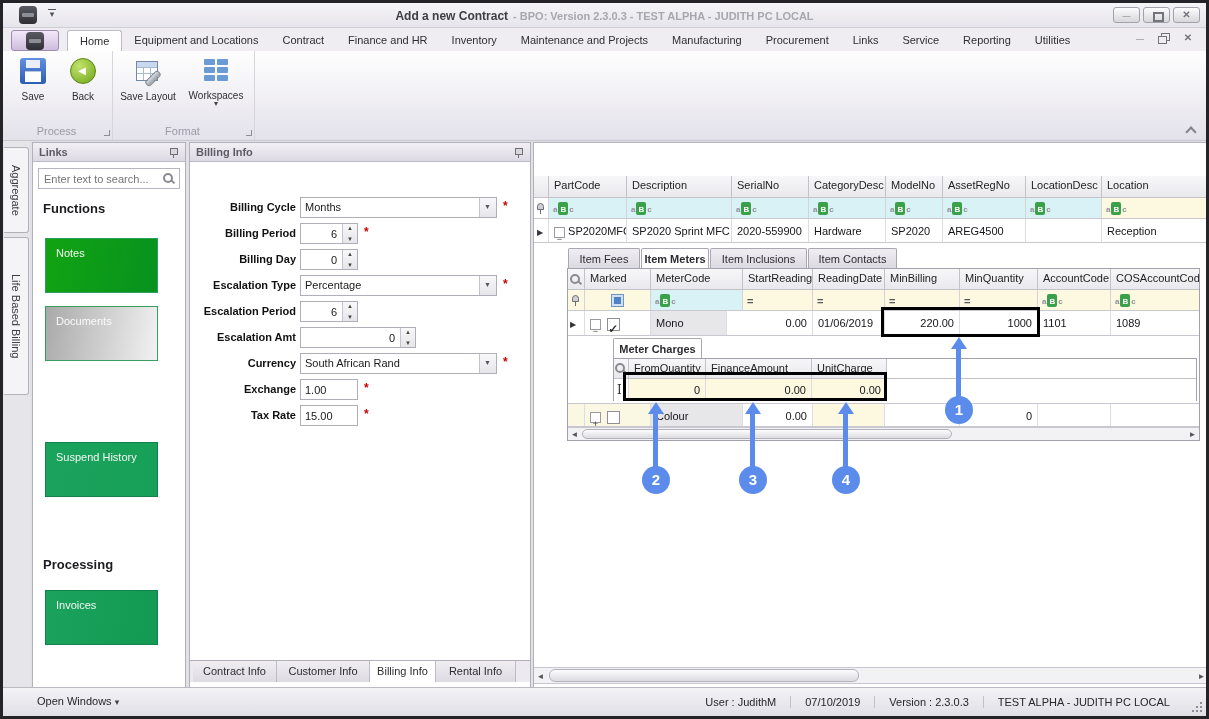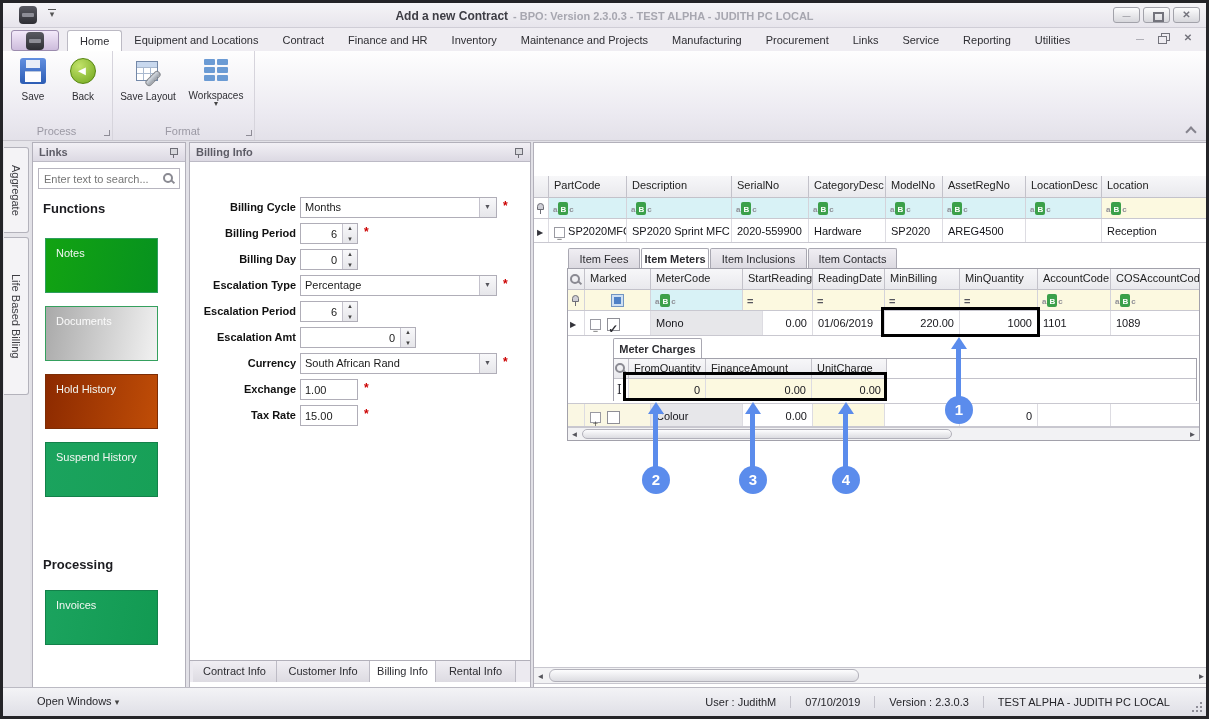--- a/index.html
+++ b/index.html
@@ -252,21 +252,20 @@
       <span>Links</span>
       <span class="pin"></span>
     </div>
     <div class="search-box">
       <input type="text" placeholder="Enter text to search..." style="">
       <span class="mag"></span>
     </div>
     <div class="side-heading" style="top:58px;">Functions</div>
     <div class="side-btn btn-notes" style="top:95px;"><span>Notes</span></div>
     <div class="side-btn btn-documents" style="top:163px;"><span>Documents</span></div>
-    <div class="side-btn btn-hold" style="top:231px;"><span>Hold History</span></div>
     <div class="side-btn btn-suspend" style="top:299px;"><span>Suspend History</span></div>
     <div class="side-heading" style="top:414px;">Processing</div>
     <div class="side-btn btn-invoices" style="top:447px;"><span>Invoices</span></div>
   </div>
 
   <div class="panel" style="left:186px;top:139px;width:342px;height:549px;">
     <div class="panel-header">
       <span>Billing Info</span>
       <span class="pin"></span>
     </div>
@@ -492,21 +491,21 @@
               <span class="l-a"></span>
               <span class="l-b"></span>
               <span class="l-c"></span>
             </span>
           </div>
       </div>
 
       <div class="grow" style="left:0;top:42px;width:631px;height:25px;border-bottom:1px solid #c9c8d0;">
         <div class="dcell" style="left:0;width:17px;line-height:25px;padding:0 2px;"><span class="rowind"></span></div>
         <div class="dcell" style="left:17px;width:66px;line-height:25px;"><span class="xbox minus"></span>&nbsp;&nbsp;<span class="cb checked" style="vertical-align:middle;"></span></div>
-        <div class="dcell bg-gray" style="left:83px;width:112px;line-height:25px;">Mono</div>
+        <div class="dcell bg-gray" style="left:83px;width:76px;line-height:25px;">Mono</div>
         <div class="dcell num" style="left:175px;width:70px;line-height:25px;">0.00</div>
         <div class="dcell" style="left:245px;width:72px;line-height:25px;">01/06/2019</div>
         <div class="dcell num" style="left:317px;width:75px;line-height:25px;">220.00</div>
         <div class="dcell num" style="left:392px;width:78px;line-height:25px;">1000</div>
         <div class="dcell" style="left:470px;width:73px;line-height:25px;">1101</div>
         <div class="dcell" style="left:543px;width:88px;border-right:none;line-height:25px;">1089</div>
       </div>
 
       <div class="dtab active" style="left:45px;width:89px;top:69px;">Meter Charges</div>
       <div style="position:absolute;left:45px;top:89px;width:584px;height:43px;border:1px solid #a2a1ab;background:#fff;">

